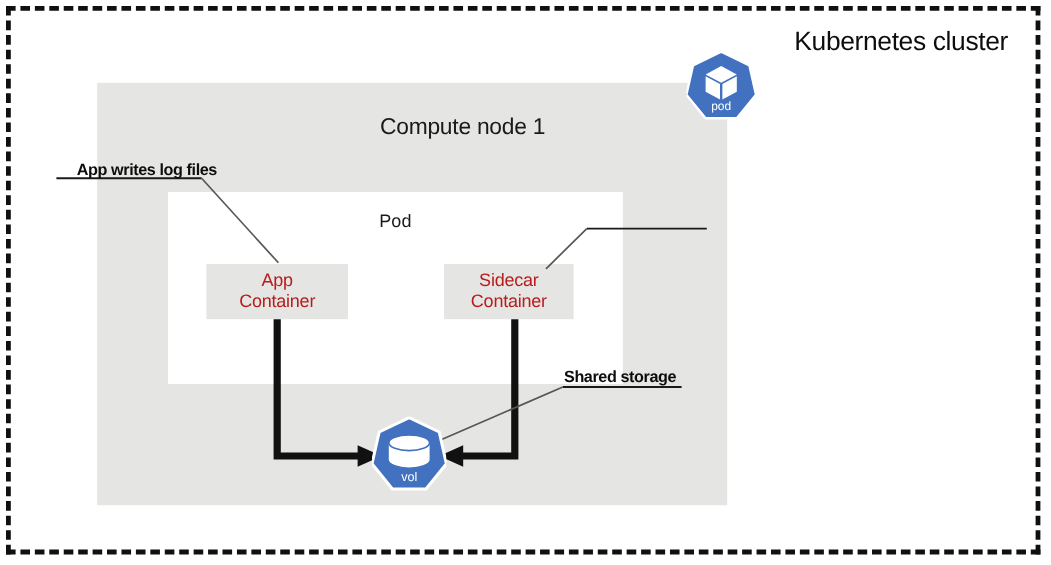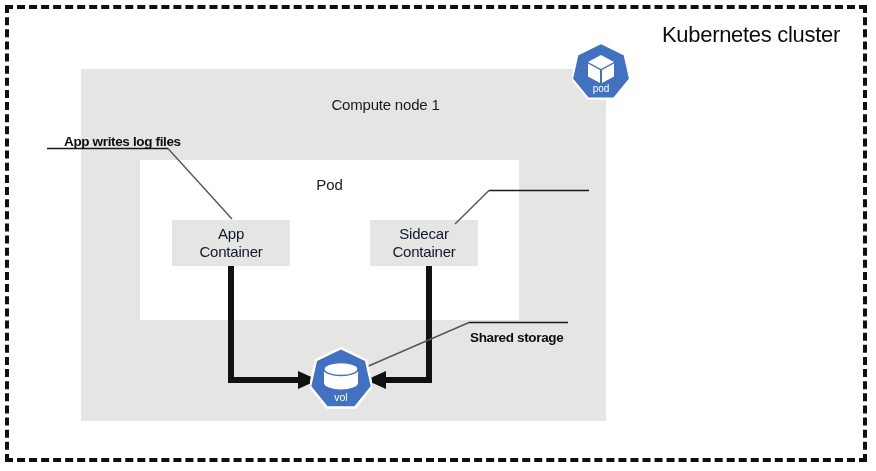--- a/index.html
+++ b/index.html
@@ -46,21 +46,21 @@
     width: 525px;
     height: 352px;
     background: #e5e5e4;
   }
   .compute-node-label {
     position: absolute;
     left: 0;
     top: 27px;
     width: 609px;
     text-align: center;
-    font-size: 15px;
+    font-size: 19px;
     color: #1a1a1a;
     letter-spacing: -0.2px;
   }
   
   .pod-box {
     position: absolute;
     left: 140px;
     top: 160px;
     width: 379px;
     height: 160px;
@@ -78,21 +78,21 @@
   
   .container-box {
     position: absolute;
     background: #e5e5e4;
     display: flex;
     align-items: center;
     justify-content: center;
     text-align: center;
     font-size: 15px;
     line-height: 1.22;
-    color: #0f172a;
+    color: #b91c1c;
     letter-spacing: -0.2px;
   }
   #app-container-box {
     left: 172px;
     top: 220px;
     width: 118px;
     height: 46px;
   }
   #sidecar-container-box {
     left: 370px;
@@ -105,21 +105,21 @@
     position: absolute;
     font-size: 13.5px;
     font-weight: bold;
     color: #0d0d0d;
     letter-spacing: -0.35px;
     white-space: nowrap;
     line-height: 1.28;
   }
   #annot-app-writes { left: 64px; top: 133px; }
   #annot-collect    { left: 466px; top: 156px; text-align: right; }
-  #annot-shared     { left: 470px; top: 305px; margin-top: 24px; }
+  #annot-shared     { left: 470px; top: 305px; }
 
   
   svg.layer {
     position: absolute;
     left: 0;
     top: 0;
     width: 876px;
     height: 471px;
     overflow: visible;
     pointer-events: none;

